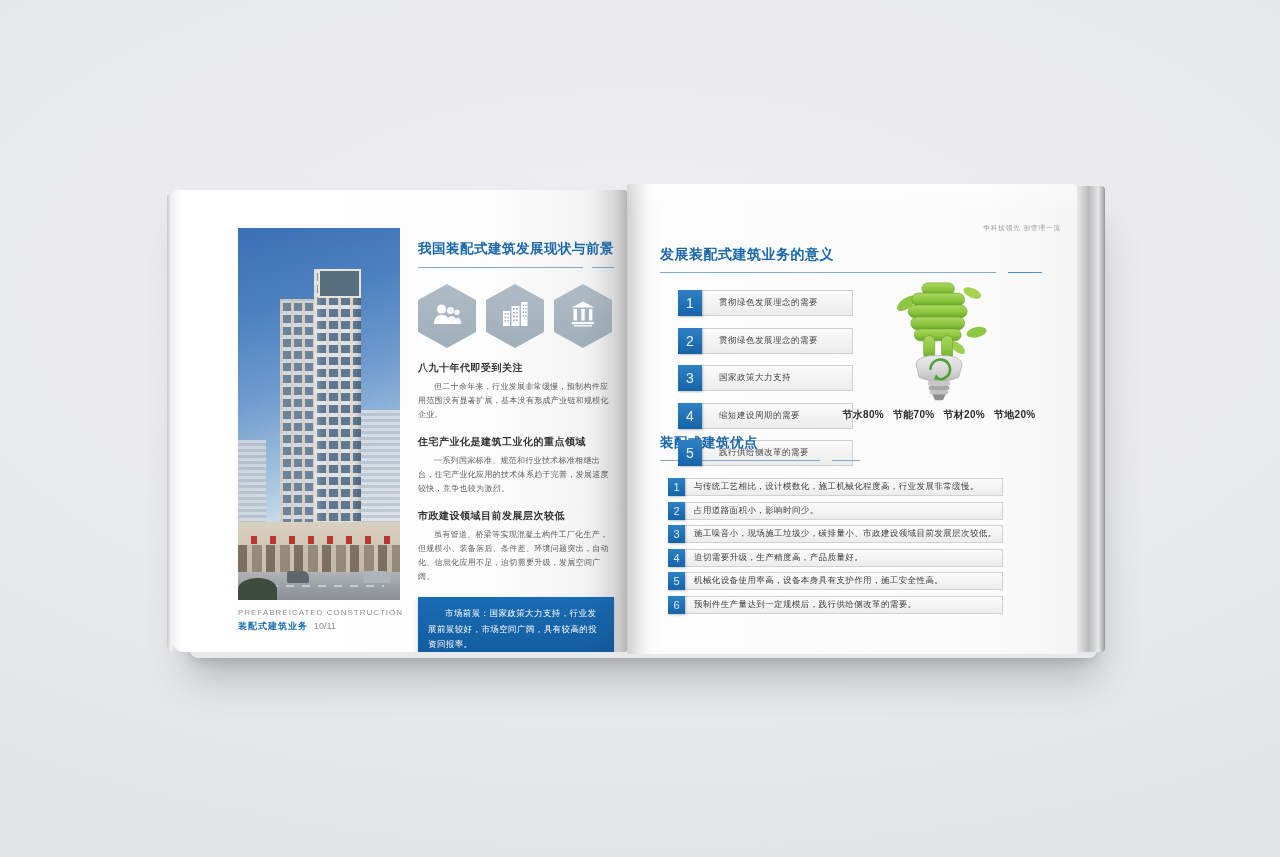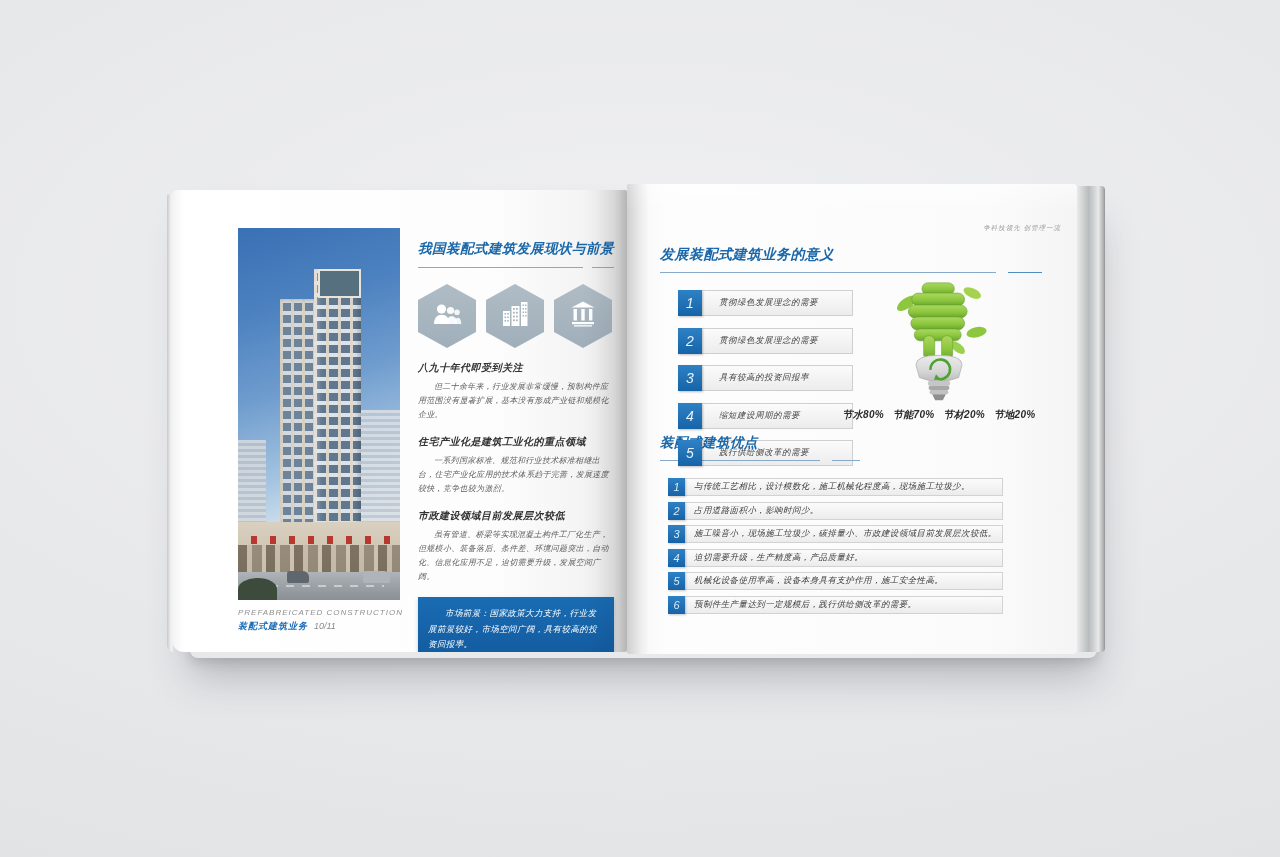--- a/index.html
+++ b/index.html
@@ -13,21 +13,21 @@
   .stage { position:absolute; inset:0; }
 
   
   .book { position:absolute; left:172px; top:178px; width:933px; height:482px; }
   .book-shadow {
     position:absolute; left:18px; right:8px; top:30px; bottom:2px;
     box-shadow:0 18px 42px rgba(60,62,70,.30), 0 4px 12px rgba(60,62,70,.18);
     border-radius:8px;
   }
   .page {
-    position:absolute; overflow:hidden;font-style:italic;
+    position:absolute; overflow:hidden;
   }
   .page-left {
     left:0; top:12px; width:455px; height:462px;
     background:linear-gradient(to right,#ffffff 0%,#fdfdfd 70%,#f3f3f3 93%,#e2e2e2 98%,#d2d2d2 100%),
                linear-gradient(#fff,#fff);
     border-radius:5px 2px 2px 12px;
   }
   .page-left::after { 
     content:""; position:absolute; inset:0; pointer-events:none;
     background:linear-gradient(to right, rgba(0,0,0,.05) 0%, rgba(0,0,0,0) 2.5%, rgba(0,0,0,0) 90%, rgba(0,0,0,.06) 97%, rgba(0,0,0,.14) 100%);
@@ -272,21 +272,21 @@
         </div>
         <div class="sig-row">
           <div class="sig-badge">2</div>
           <div class="sig-bar">
               <span>贯彻绿色发展理念的需要</span>
             </div>
         </div>
         <div class="sig-row">
           <div class="sig-badge">3</div>
           <div class="sig-bar">
-              <span>具有较高的投资回报率</span>
+              <span>国家政策大力支持</span>
             </div>
         </div>
         <div class="sig-row">
           <div class="sig-badge">4</div>
           <div class="sig-bar">
               <span>缩短建设周期的需要</span>
             </div>
         </div>
         <div class="sig-row">
           <div class="sig-badge">5</div>
@@ -346,21 +346,21 @@
         <span>节地20%</span>
       </div>
 
       <div class="r-title2">装配式建筑优点</div>
       <div class="r-rule2"></div>
 
       <div class="adv-list">
         <div class="adv-row">
           <div class="adv-badge">1</div>
           <div class="adv-bar">
-              <span>与传统工艺相比，设计模数化，施工机械化程度高，现场施工垃圾少。</span>
+              <span>与传统工艺相比，设计模数化，施工机械化程度高，行业发展非常缓慢。</span>
             </div>
         </div>
         <div class="adv-row">
           <div class="adv-badge">2</div>
           <div class="adv-bar">
               <span>占用道路面积小，影响时间少。</span>
             </div>
         </div>
         <div class="adv-row">
           <div class="adv-badge">3</div>

